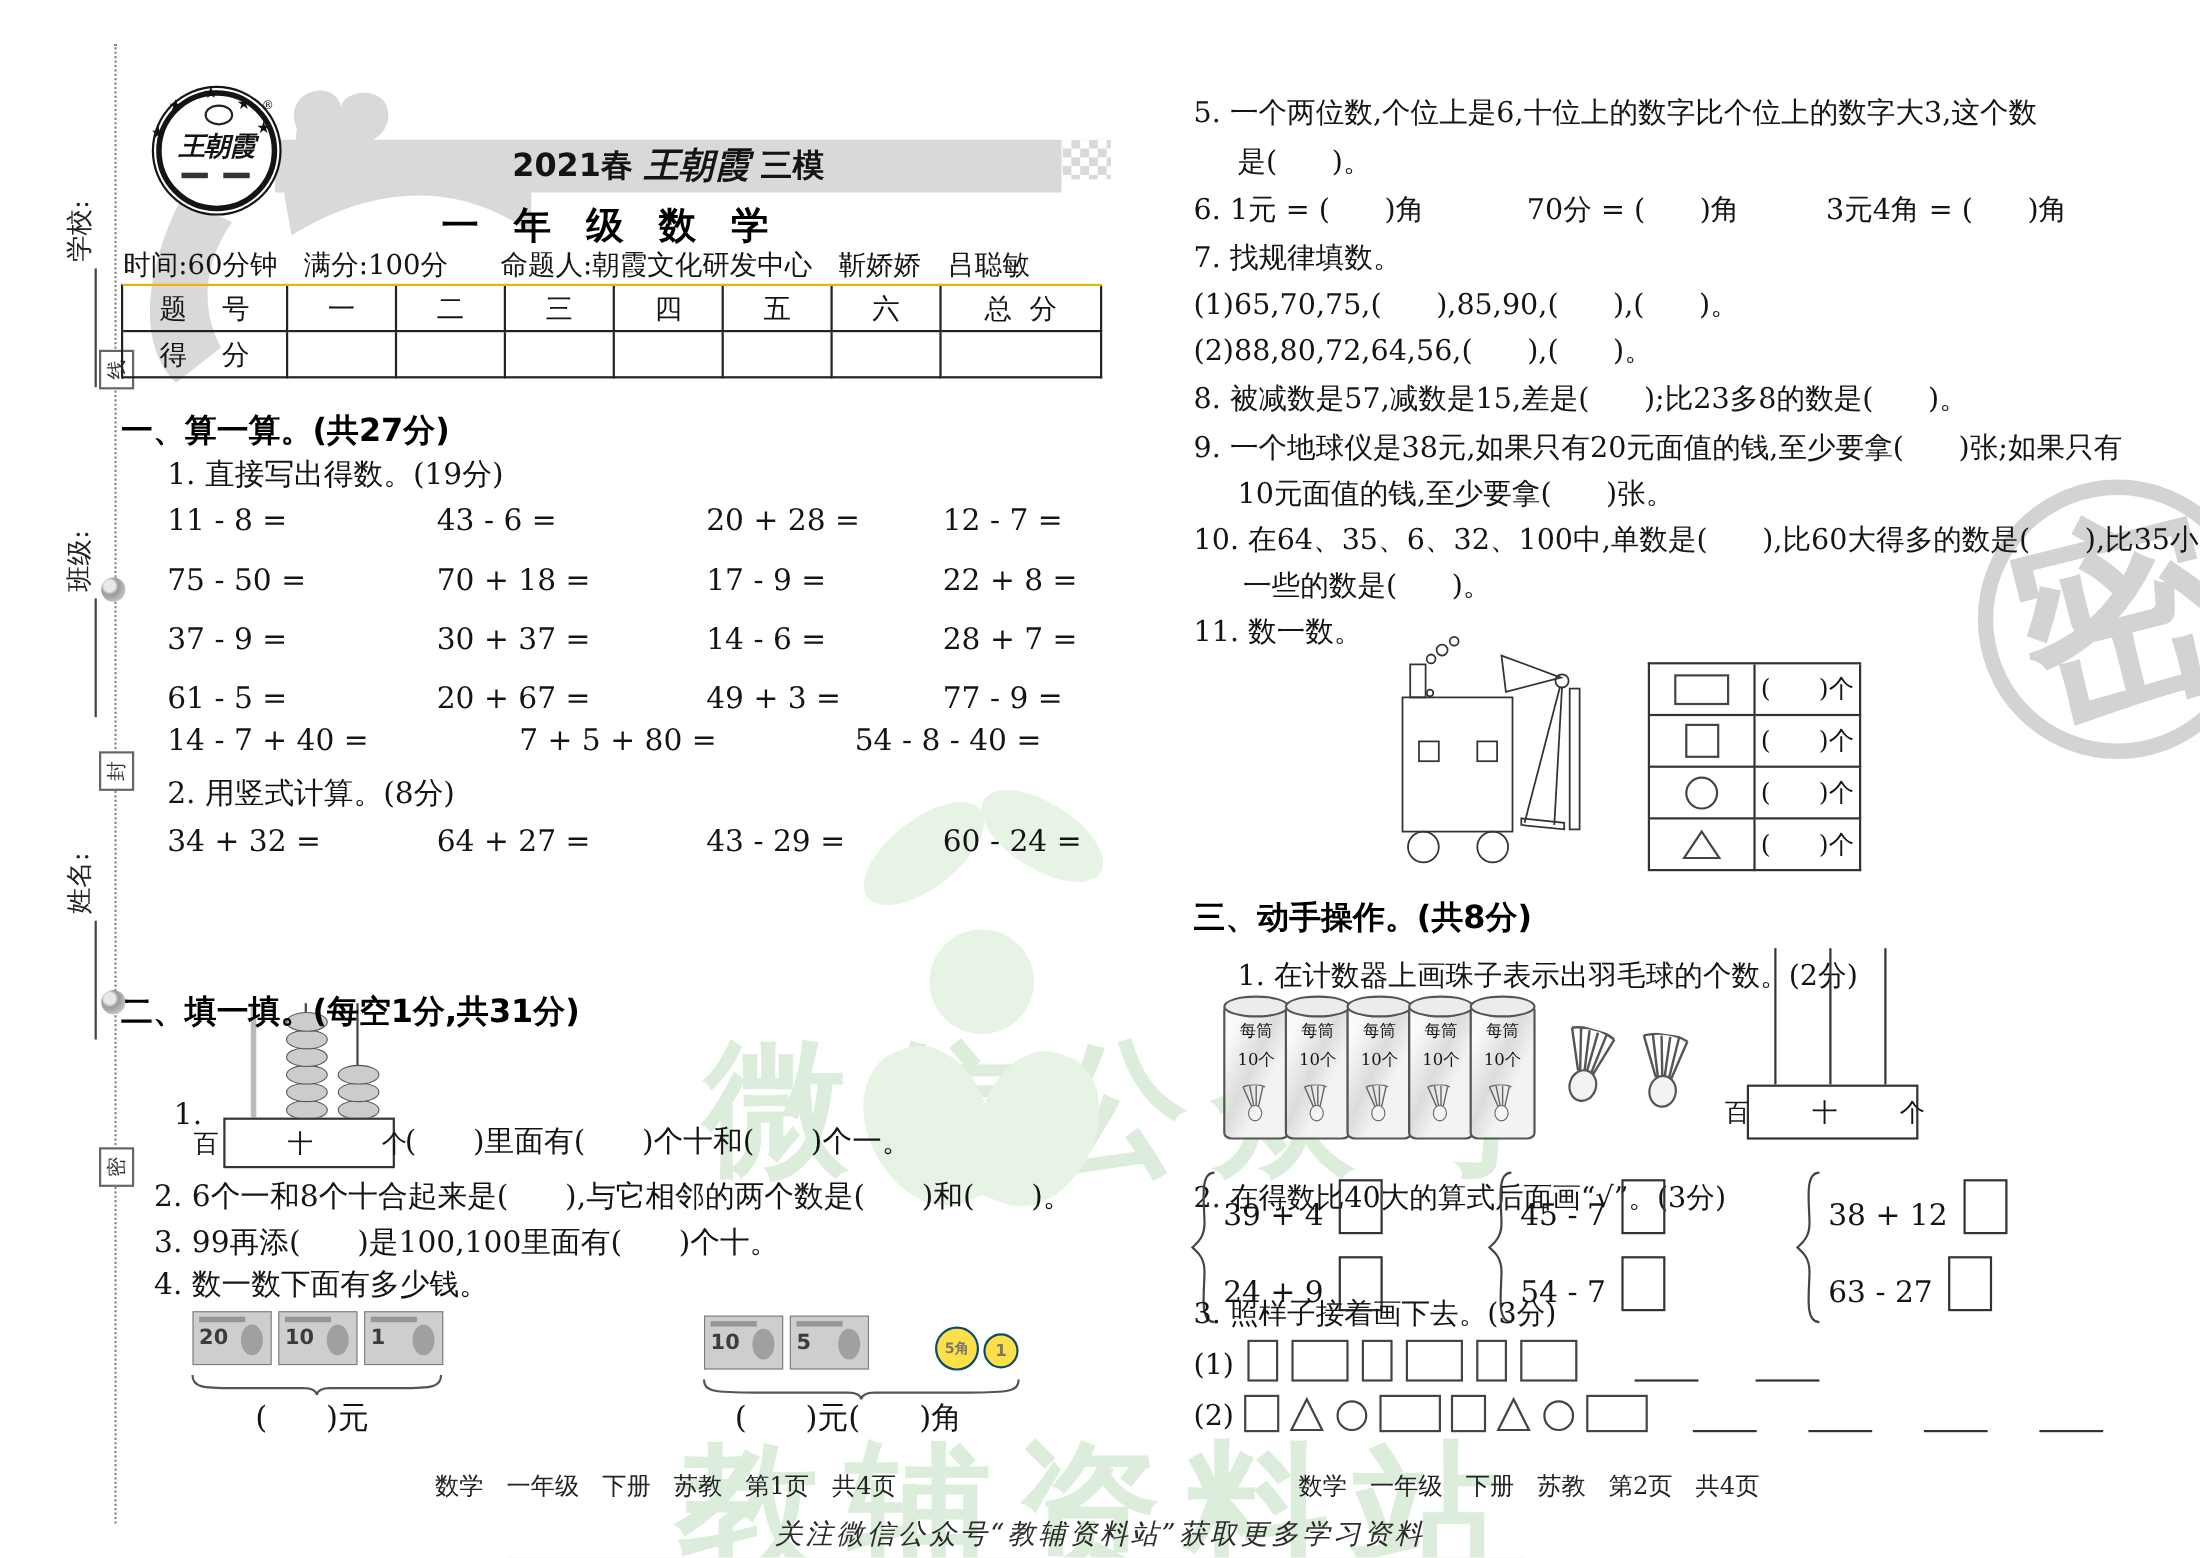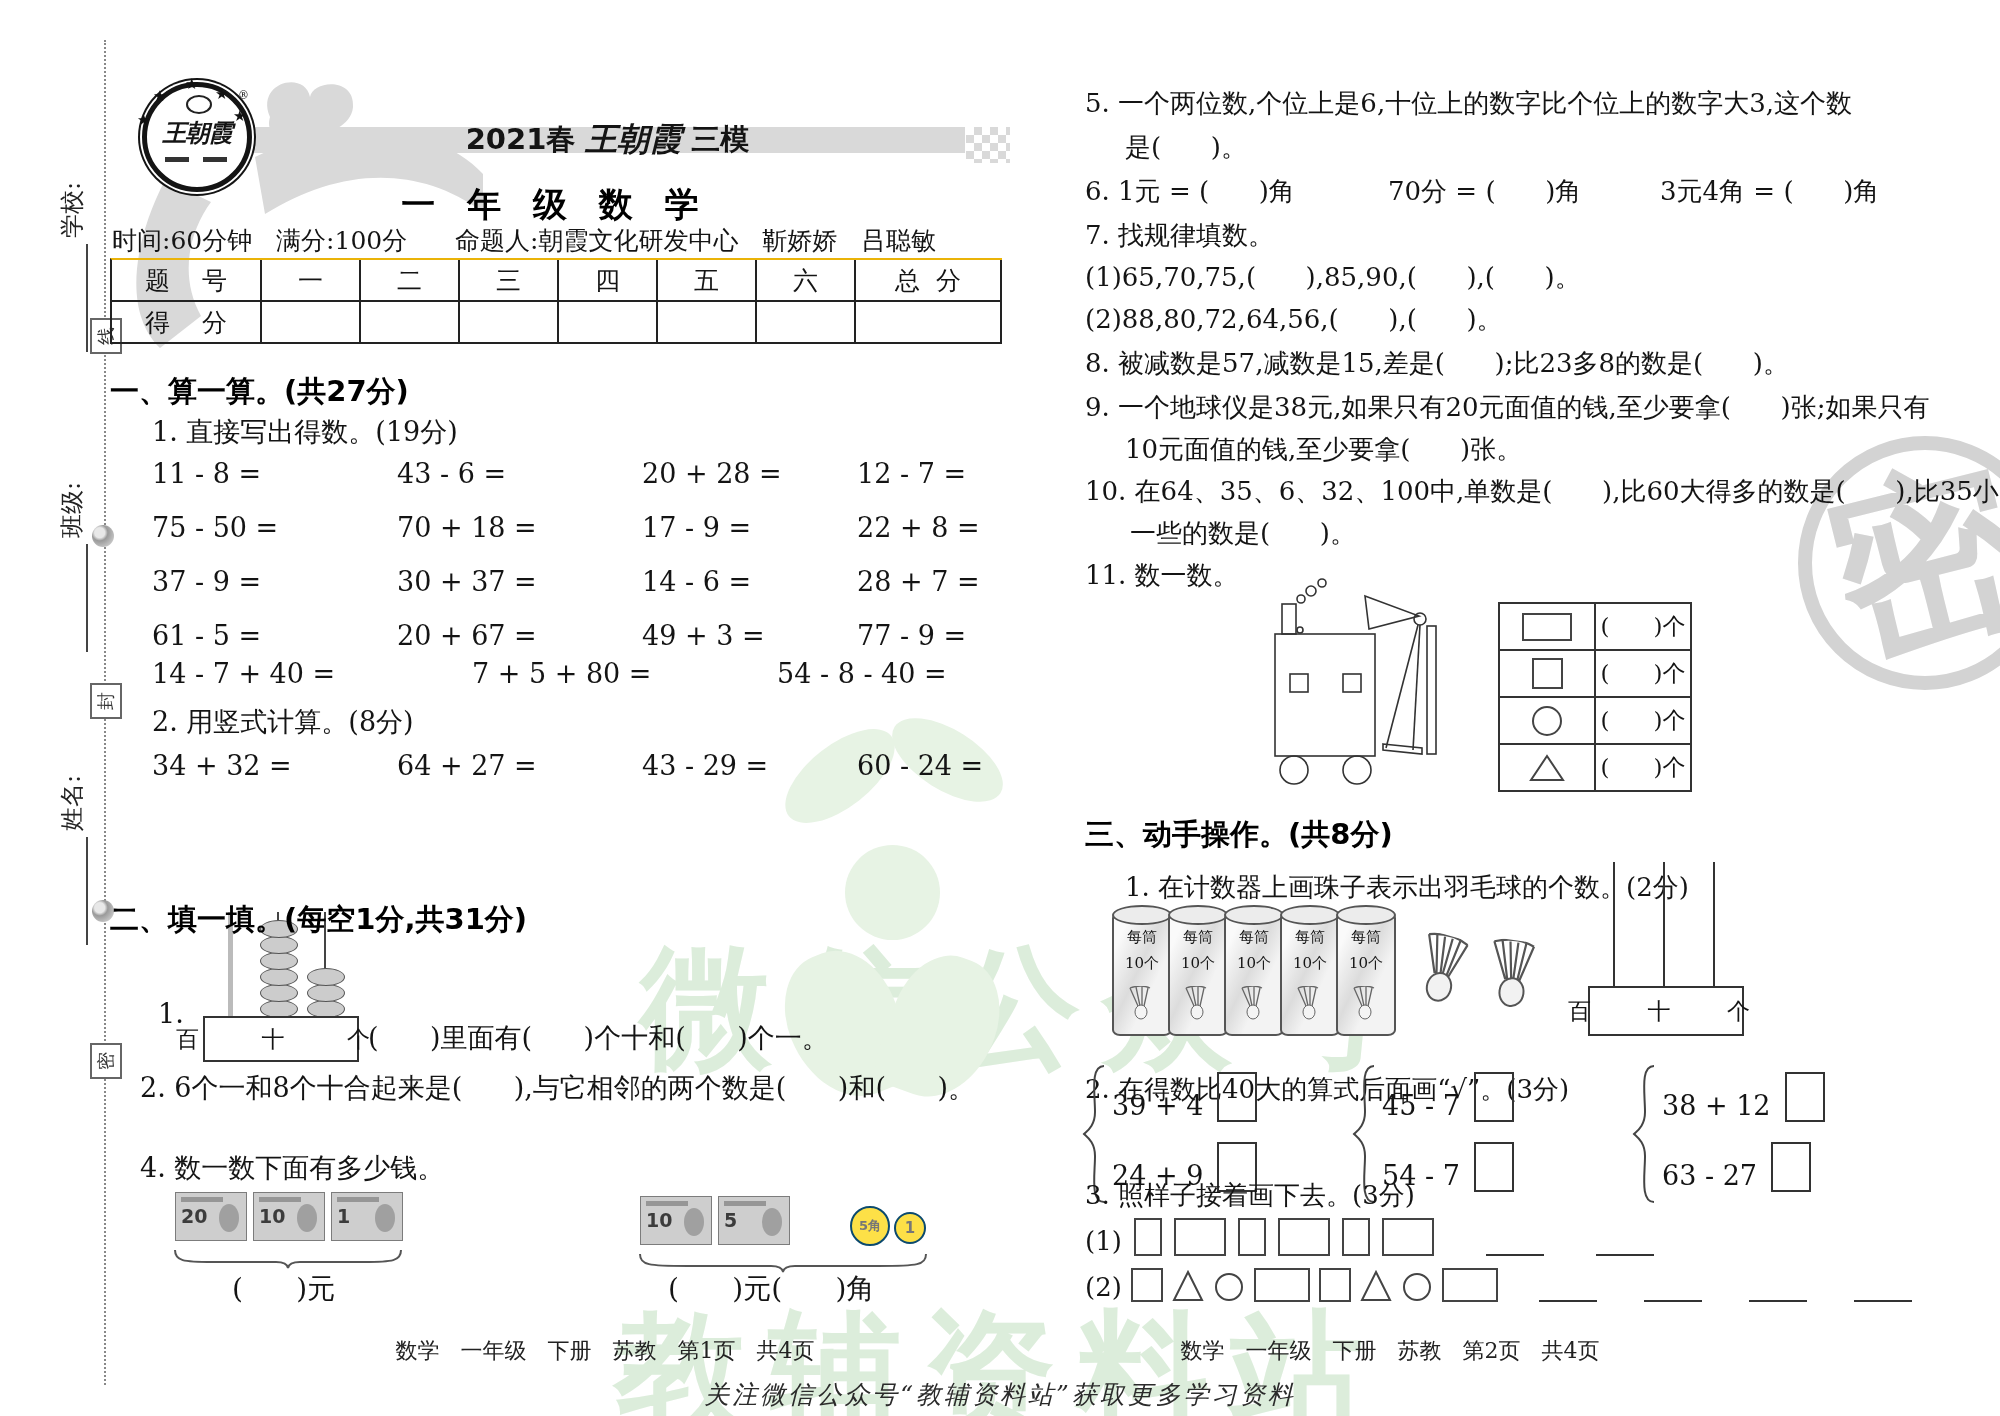--- a/index.html
+++ b/index.html
@@ -14,21 +14,21 @@
   .fold{position:absolute;left:104px;top:40px;height:1345px;border-left:2px dotted #888;}
   .side{position:absolute;transform:rotate(-90deg);transform-origin:left top;display:flex;
         align-items:flex-end;gap:6px;font-size:24px;color:#222;}
   .wline{display:inline-block;border-bottom:2px solid #444;height:20px;}
   .sealbox{position:absolute;left:90px;width:28px;height:32px;border:2px solid #666;background:#fff;
            display:flex;align-items:center;justify-content:center;}
   .sealbox span{transform:rotate(-90deg);font-size:18px;color:#333;}
   .mark{position:absolute;left:92px;width:22px;height:22px;border-radius:50%;
         background:radial-gradient(circle at 35% 35%,#e8e8e8 25%,#9a9a9a 40%,#c4c4c4 75%);}
   
-  .banner{position:absolute;left:250px;top:127px;width:715px;height:26px;background:#d9d9d9;
+  .banner{position:absolute;left:250px;top:127px;width:715px;height:48px;background:#d9d9d9;
           display:flex;align-items:center;justify-content:center;gap:10px;}
   .banner .bt{font-family:"DejaVu Sans","Liberation Sans",sans-serif;font-weight:bold;font-size:29px;}
   .banner .sc{font-family:"DejaVu Serif","Liberation Serif",serif;font-style:italic;font-weight:bold;font-size:32px;}
   .checker{position:absolute;left:966px;top:127px;width:44px;height:36px;
            background:repeating-conic-gradient(#d9d9d9 0% 25%,transparent 0% 50%) 0 0/16px 16px;}
   .badge{position:absolute;left:142px;top:82px;width:100px;height:100px;border-radius:50%;
          background:#fff;border:5px solid #141414;box-shadow:0 0 0 2px #fff,0 0 0 4px #141414;z-index:3;}
   .badge .star{position:absolute;font-size:15px;color:#111;}
   .badge .oval{position:absolute;left:39px;top:8px;width:22px;height:15px;border:2px solid #222;border-radius:50%;}
   .badge .nm{position:absolute;left:0;top:30px;width:100%;text-align:center;font-weight:bold;
@@ -226,20 +226,21 @@
     <div class="bead" style="left:260px;top:952px;"></div>
     <div class="bead" style="left:260px;top:936px;"></div>
     <div class="bead" style="left:260px;top:920px;"></div>
     <div class="bead" style="left:307px;top:1000px;"></div>
     <div class="bead" style="left:307px;top:984px;"></div>
     <div class="bead" style="left:307px;top:968px;"></div>
     <div class="abase" style="left:203px;top:1016px;width:152px;height:42px;letter-spacing:16px;">百  十  个</div>
   </div>
   <div class="ln-l z" style="left:368px;top:1022px;">(      )里面有(      )个十和(      )个一。</div>
   <div class="ln-l z" style="left:140px;top:1072px;">2. 6个一和8个十合起来是(      ),与它相邻的两个数是(      )和(      )。</div>
+  <div class="ln-l z" style="left:140px;top:1114px;">3. 99再添(      )是100,100里面有(      )个十。</div>
   <div class="ln-l z" style="left:140px;top:1152px;">4. 数一数下面有多少钱。</div>
 
   <div class="z">
     <div class="note" style="left:175px;top:1192px;">
       <span class="topbar"></span>
       <span class="den">20</span>
       <span class="face"></span>
     </div>
     <div class="note" style="left:253px;top:1192px;">
       <span class="topbar"></span>

